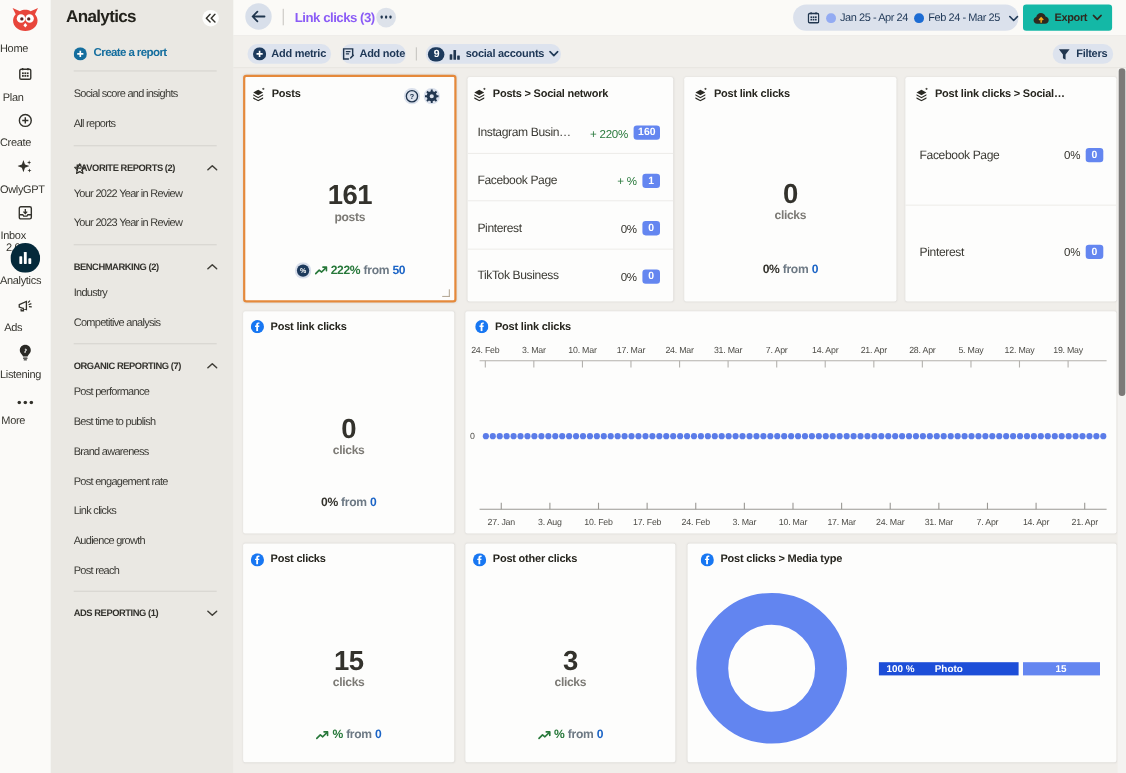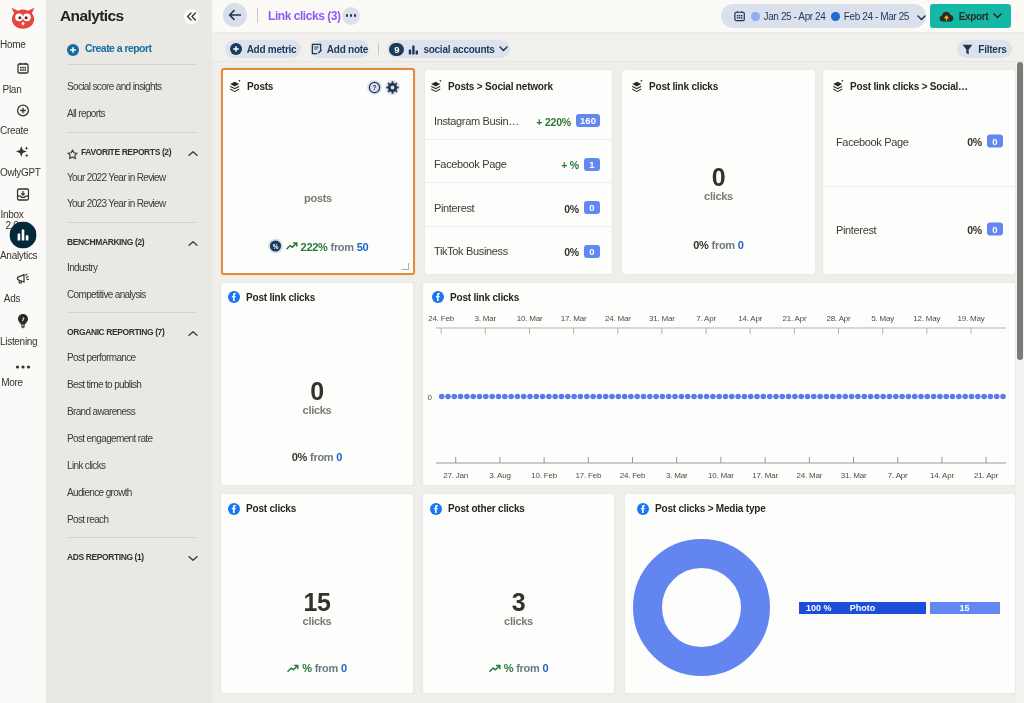--- a/index.html
+++ b/index.html
@@ -20,21 +20,21 @@
 #toolbar{position:absolute;left:212px;top:33px;width:812px;height:29px;background:#f2f0ec;border-bottom:1px solid #e8e6e2;z-index:3}
 .pill{position:absolute;height:18px;border-radius:9px;background:#dde3ee;display:flex;align-items:center;justify-content:center;color:#1e3756;font-weight:bold;font-size:10px;letter-spacing:-0.25px;white-space:nowrap}
 .card{position:absolute;background:#fdfdfc;border-radius:2px;box-shadow:0 0 2px rgba(0,0,0,.09)}
 .ctitle{position:absolute;font-size:10px;font-weight:bold;letter-spacing:-0.2px;color:#27261f;white-space:nowrap}
 .bignum{position:absolute;width:100%;text-align:center;font-size:25px;font-weight:bold;letter-spacing:-0.5px;color:#33322c;transform:translateY(-50%)}
 .sub{position:absolute;width:100%;text-align:center;font-size:11px;font-weight:bold;letter-spacing:-0.3px;color:#7c7a75;transform:translateY(-50%)}
 .cmp{position:absolute;width:100%;display:flex;align-items:center;justify-content:center;gap:3px;font-size:11px;font-weight:bold;letter-spacing:-0.3px;transform:translateY(-50%)}
 .cmp .g{color:#27783a}.cmp .f{color:#6d7984;font-weight:bold}.cmp .b{color:#1b64c6}
 .mrow{position:absolute;display:flex;align-items:center;white-space:nowrap}
 .mname{font-size:11px;letter-spacing:-0.35px;color:#3c3b35}
-.mpct{font-size:10.5px;font-weight:bold;letter-spacing:-0.2px}
+.mpct{font-size:10.5px;font-weight:normal;letter-spacing:-0.2px}
 .badge{display:inline-block;background:#6486f0;color:#fff;font-weight:bold;font-size:9.5px;border-radius:3px;text-align:center;line-height:13px;height:13px}
 .cdiv{position:absolute;height:1px;background:#eeedea;left:0}
 .axlabel{position:absolute;font-size:8px;letter-spacing:-0.2px;color:#4e4d48;transform:translate(-50%,-50%);white-space:nowrap}
 </style></head><body>
 <div id="rail"></div>
 <div class="ricon" style="top:20px"><svg width="27" height="26" viewBox="0 0 25 24">
 <path fill="#e8463c" d="M1.8 2.6 L8 5.3 C9.4 4.5 11 4.1 12.5 4.1 C14 4.1 15.6 4.5 17 5.3 L23.2 2.6 L20.6 7.7 C22 9.2 22.8 11.1 22.8 13.1 C22.8 18.1 18.2 21.9 12.5 21.9 C6.8 21.9 2.2 18.1 2.2 13.1 C2.2 11.1 3 9.2 4.4 7.7 Z"></path>
 <circle cx="8.9" cy="11.4" r="3.6" fill="#fff"></circle>
 <circle cx="16.1" cy="11.4" r="3.6" fill="#fff"></circle>
 <circle cx="9.6" cy="11.7" r="1.4" fill="#5c2422"></circle>
@@ -111,21 +111,21 @@
 <path d="M6 3.2 L6 8.8 M3.2 6 L8.8 6" stroke="#fff" stroke-width="1.5" fill="none"></path>
 </svg></div>
 <div class="abs" style="z-index:6;left:85px;top:41.5px;font-size:10.5px;font-weight:bold;letter-spacing:-0.55px;color:#156e9e">Create a report</div>
 <div class="sdiv" style="z-index:6;top:64px"></div>
 <div class="sitem" style="z-index:6;top:86px">Social score and insights</div>
 <div class="sitem" style="z-index:6;top:112.5px">All reports</div>
 <div class="sdiv" style="z-index:6;top:131.5px"></div>
 <div class="abs" style="z-index:6;left:67px;top:146px"><svg width="11" height="11" viewBox="0 0 11 11">
 <path fill="none" stroke="#33322d" stroke-width="1.1" stroke-linejoin="round" d="M5.5 0.9 L6.9 3.8 L10.1 4.2 L7.8 6.4 L8.4 9.6 L5.5 8 L2.6 9.6 L3.2 6.4 L0.9 4.2 L4.1 3.8 Z"></path>
 </svg></div>
-<div class="shead" style="z-index:6;left:81px;top:152px">FAVORITE REPORTS (2)</div>
+<div class="shead" style="z-index:6;left:69px;top:152px">FAVORITE REPORTS (2)</div>
 <div class="scaret" style="z-index:6;top:152px"><svg width="10" height="7" viewBox="0 0 10 6.4">
       <path d="M1 5 L5 1.4 L9 5" fill="none" stroke="#413f39" stroke-width="1.4" stroke-linecap="round" stroke-linejoin="round"></path>
     </svg></div>
 <div class="sitem" style="z-index:6;top:177px">Your 2022 Year in Review</div>
 <div class="sitem" style="z-index:6;top:203px">Your 2023 Year in Review</div>
 <div class="sdiv" style="z-index:6;top:221.5px"></div>
 <div class="shead" style="z-index:6;top:241.5px">BENCHMARKING (2)</div>
 <div class="scaret" style="z-index:6;top:241.5px"><svg width="10" height="7" viewBox="0 0 10 6.4">
       <path d="M1 5 L5 1.4 L9 5" fill="none" stroke="#413f39" stroke-width="1.4" stroke-linecap="round" stroke-linejoin="round"></path>
     </svg></div>
@@ -241,20 +241,21 @@
     </div>
     <div class="abs" style="right:31px;top:9.5px"><svg width="15" height="15" viewBox="0 0 15 15">
 <circle cx="7.5" cy="7.5" r="7.5" fill="#dbe1ec"></circle>
 <circle cx="7.5" cy="7.5" r="5.1" fill="none" stroke="#21364f" stroke-width="1.2"></circle>
 <text x="7.5" y="9.9" font-size="6.6" font-weight="bold" fill="#21364f" text-anchor="middle" font-family="Liberation Sans">?</text>
 </svg></div>
     <div class="abs" style="right:13px;top:9.5px"><svg width="15" height="15" viewBox="0 0 15 15">
 <circle cx="7.5" cy="7.5" r="7.5" fill="#dbe1ec"></circle>
 <path fill="#21364f" fill-rule="evenodd" d="M12.02 6.62 L13.64 6.64 L13.64 8.36 L12.02 8.38 L11.56 9.66 L11.31 10.07 L12.45 11.23 L11.23 12.45 L10.07 11.31 L8.84 11.90 L8.38 12.02 L8.36 13.64 L6.64 13.64 L6.62 12.02 L5.34 11.56 L4.93 11.31 L3.77 12.45 L2.55 11.23 L3.69 10.07 L3.10 8.84 L2.98 8.38 L1.36 8.36 L1.36 6.64 L2.98 6.62 L3.44 5.34 L3.69 4.93 L2.55 3.77 L3.77 2.55 L4.93 3.69 L6.16 3.10 L6.62 2.98 L6.64 1.36 L8.36 1.36 L8.38 2.98 L9.66 3.44 L10.07 3.69 L11.23 2.55 L12.45 3.77 L11.31 4.93 L11.90 6.16 Z M 9.4 7.5 A 1.9 1.9 0 1 0 5.6 7.5 A 1.9 1.9 0 1 0 9.4 7.5 Z"></path>
 </svg></div>
+    <div class="bignum" style="top:108px">161</div>
     <div class="sub" style="top:128px">posts</div>
     <div class="cmp" style="top:176px">
       <svg width="15" height="15" viewBox="0 0 15 15">
 <circle cx="7.5" cy="7.5" r="7.5" fill="#d9dfeb"></circle>
 <circle cx="7.5" cy="7.5" r="5.6" fill="#1d3a5c"></circle>
 <text x="7.5" y="10" font-size="6.4" font-weight="bold" fill="#fff" text-anchor="middle" font-family="Liberation Sans">%</text>
 </svg>
       <svg width="12" height="9" viewBox="0 0 12 9">
 <path d="M1 7.2 L4.2 4 L6.4 5.8 L10.2 2" fill="none" stroke="#27783a" stroke-width="1.5" stroke-linecap="round" stroke-linejoin="round"></path>
 <path d="M7.6 1.4 L10.8 1.4 L10.8 4.6" fill="none" stroke="#27783a" stroke-width="1.5" stroke-linecap="round" stroke-linejoin="round"></path>

